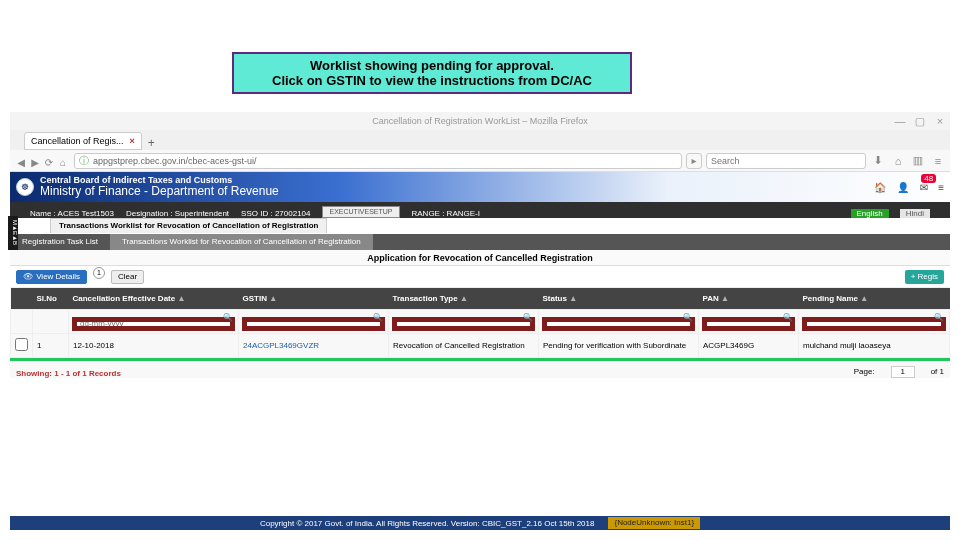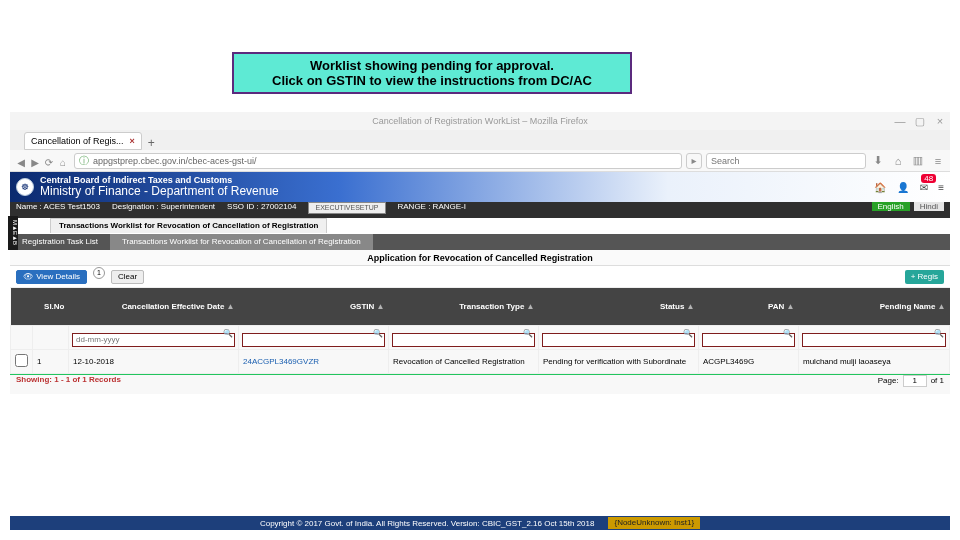--- a/index.html
+++ b/index.html
@@ -30,54 +30,54 @@
 .banner{height:30px;background:linear-gradient(90deg,#0b2a6f 0%,#3a6fd0 35%,#eaf1fb 70%,#fff 100%);display:flex;align-items:center;padding:0 6px;position:relative}
 .banner .logo{width:18px;height:18px;border-radius:50%;background:#fff;border:1px solid #bcd;margin-right:6px;display:flex;align-items:center;justify-content:center;font-size:9px;color:#0b2a6f}
 .banner .org{line-height:1.05}
 .banner .org .t1{font-size:9px;font-weight:700;color:#fff}
 .banner .org .t2{font-size:12px;color:#fff}
 .banner .right-icons{position:absolute;right:6px;display:flex;align-items:center;gap:10px}
 .banner .ri{font-size:10px;color:#444}
 .banner .badge{position:relative}
 .banner .badge .n{position:absolute;top:-8px;right:-8px;background:#e03;color:#fff;font-size:8px;padding:0 3px;border-radius:3px}
 
-.infobar{height:16px;background:#2f2f2f;color:#fff;display:flex;align-items:flex-start;font-size:8px;padding:0 6px;gap:12px}
+.infobar{height:16px;background:#2f2f2f;color:#fff;display:flex;align-items:flex-end;font-size:8px;padding:0 20px;gap:12px}
 .infobar .box{border:1px solid #888;height:12px;line-height:10px;padding:0 6px;background:#eee;color:#555;font-size:7px}
-.infobar .lang{margin-left:auto;display:flex;gap:4px}
+.infobar .lang{margin-left:auto;display:flex;gap:11px}
 .lang .en{background:#27a127;color:#fff;padding:0 6px;font-size:8px}
 .lang .hi{background:#e5e5e5;color:#555;padding:0 6px;font-size:8px}
 
 .tabs2{display:flex;height:16px;position:relative;background:#fff}
 .tabs2 .side{position:absolute;left:-2px;top:-2px;width:10px;height:34px;background:#1a1a1a;color:#fff;font-size:6px;writing-mode:vertical-rl;text-align:center;padding:2px 0}
 .tabs2 .tab{margin-left:40px;background:#f0f0f0;border:1px solid #ccc;border-bottom:none;height:15px;font-size:8px;padding:2px 8px 0;font-weight:700}
 
 .tabs3{display:flex;background:#555;height:16px}
 .tabs3 .bt{background:#555;color:#fff;font-size:8px;padding:3px 12px 0;font-weight:400}
 .tabs3 .bt.light{background:#888}
 
 .sectionhead{height:16px;background:#fafafa;text-align:center;font-size:9px;font-weight:700;line-height:16px;border-bottom:1px solid #ddd}
 
 .actionbar{height:22px;background:#fff;display:flex;align-items:center;gap:6px;padding:0 6px;border-bottom:1px solid #eee}
 .actionbar .btn{border:1px solid #bbb;background:#eee;font-size:8px;height:14px;line-height:12px;padding:0 6px;border-radius:2px;display:flex;align-items:center;gap:3px}
 .actionbar .btn.primary{background:#2a6fbf;border-color:#2a6fbf;color:#fff}
 .actionbar .msgbadge{width:12px;height:12px;border-radius:50%;border:1px solid #999;background:#fff;font-size:7px;text-align:center;line-height:10px;position:relative;top:-4px}
 .actionbar .task{margin-left:auto;background:#26a69a;color:#fff;border:none}
 
 table.data{width:100%;border-collapse:collapse}
-table.data th{background:#444;color:#fff;font-size:8px;font-weight:700;padding:14px 4px;text-align:right;height:14px}
+table.data th{background:#444;color:#fff;font-size:8px;font-weight:700;padding:6px 4px;text-align:left;height:14px}
 table.data th .ar{opacity:.6}
 table.data td.filter{padding:2px 3px;border:1px solid #eee}
-table.data td.filter input{width:100%;height:14px;border:1px solid #7f1d1d;font-size:8px;padding:0 3px}
+table.data td.filter input{width:100%;height:14px;border:5px solid #7f1d1d;font-size:8px;padding:0 3px}
 table.data td.filter .srch{position:absolute;right:5px;top:3px;font-size:8px;color:#888}
 table.data td.cell{font-size:8px;padding:4px 4px;border:1px solid #eee}
 table.data a{color:#1a5fb0;text-decoration:none}
 
-.status{height:20px;border-top:1px solid #22c55e;display:flex;align-items:flex-start;font-size:8px;padding:0 6px}
+.status{height:20px;border-top:3px solid #22c55e;display:flex;align-items:flex-end;font-size:8px;padding:0 6px}
 .status .left{color:#b33;font-weight:700}
-.status .right{margin-left:auto;display:flex;align-items:center;gap:4px}
+.status .right{margin-left:auto;display:flex;align-items:center;gap:16px}
 .status .right input{width:24px;height:12px;border:1px solid #ccc;font-size:8px;text-align:center}
 
 .footer{position:absolute;left:10px;right:10px;bottom:10px;height:14px;background:#1d3f7b;color:#fff;font-size:8px;display:flex;align-items:center;justify-content:center;gap:14px}
 .footer .node{background:#cc9a00;color:#222;padding:0 6px;height:12px;line-height:12px}
 
 input{outline:none}
 </style>
 </head>
 <body>
 

